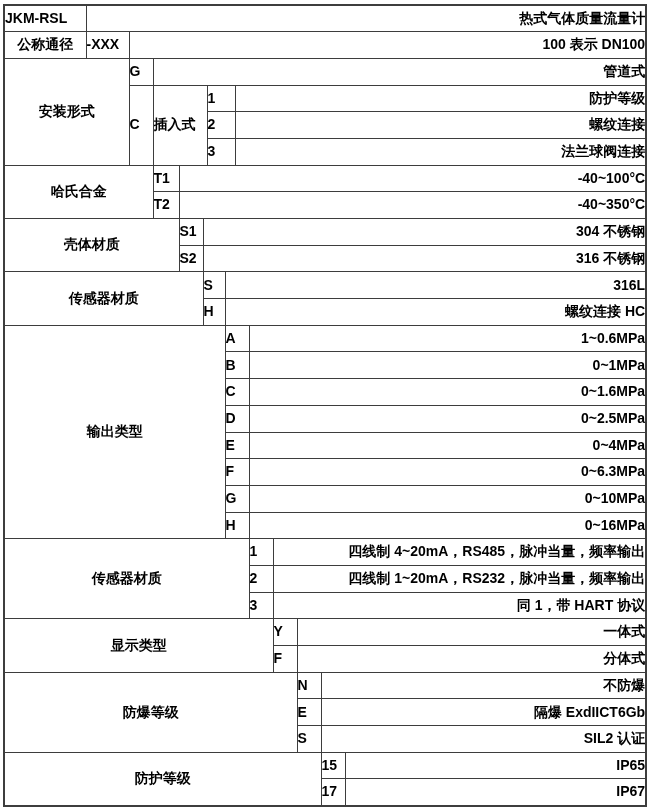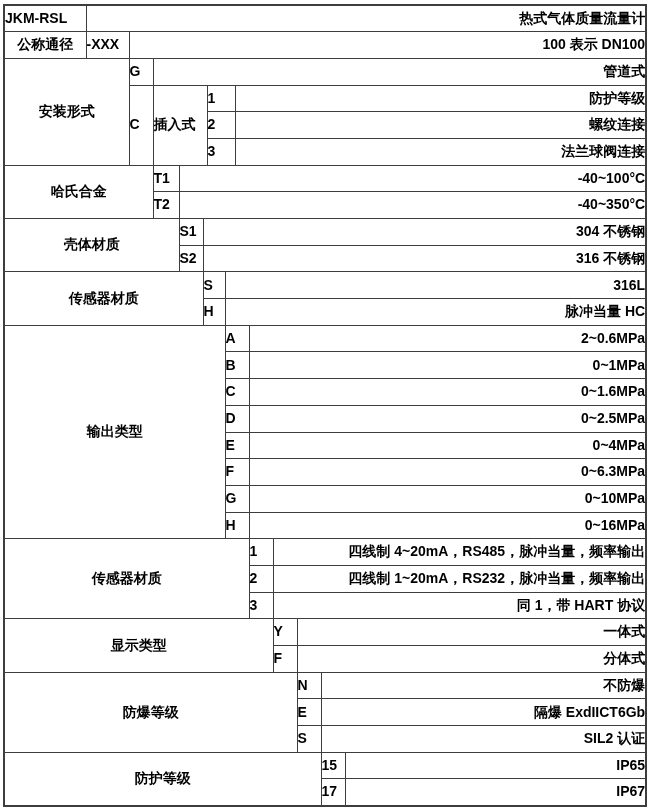--- a/index.html
+++ b/index.html
@@ -100,27 +100,27 @@
       <td class="desc" colspan="9">316 不锈钢</td>
     </tr>
 
     <tr class="r">
       <td class="lab" rowspan="2" colspan="5">传感器材质</td>
       <td class="code hl" colspan="2">S</td>
       <td class="desc hl" colspan="7">316L</td>
     </tr>
     <tr class="r">
       <td class="code" colspan="2">H</td>
-      <td class="desc" colspan="7">脉冲当量 HC</td>
+      <td class="desc" colspan="7">螺纹连接 HC</td>
     </tr>
 
     <tr class="r">
       <td class="lab" rowspan="8" colspan="7">输出类型</td>
       <td class="code hl" colspan="2">A</td>
-      <td class="desc hl" colspan="5">2~0.6MPa</td>
+      <td class="desc hl" colspan="5">1~0.6MPa</td>
     </tr>
     <tr class="r">
       <td class="code" colspan="2">B</td>
       <td class="desc" colspan="5">0~1MPa</td>
     </tr>
     <tr class="r">
       <td class="code hl" colspan="2">C</td>
       <td class="desc hl" colspan="5">0~1.6MPa</td>
     </tr>
     <tr class="r">

